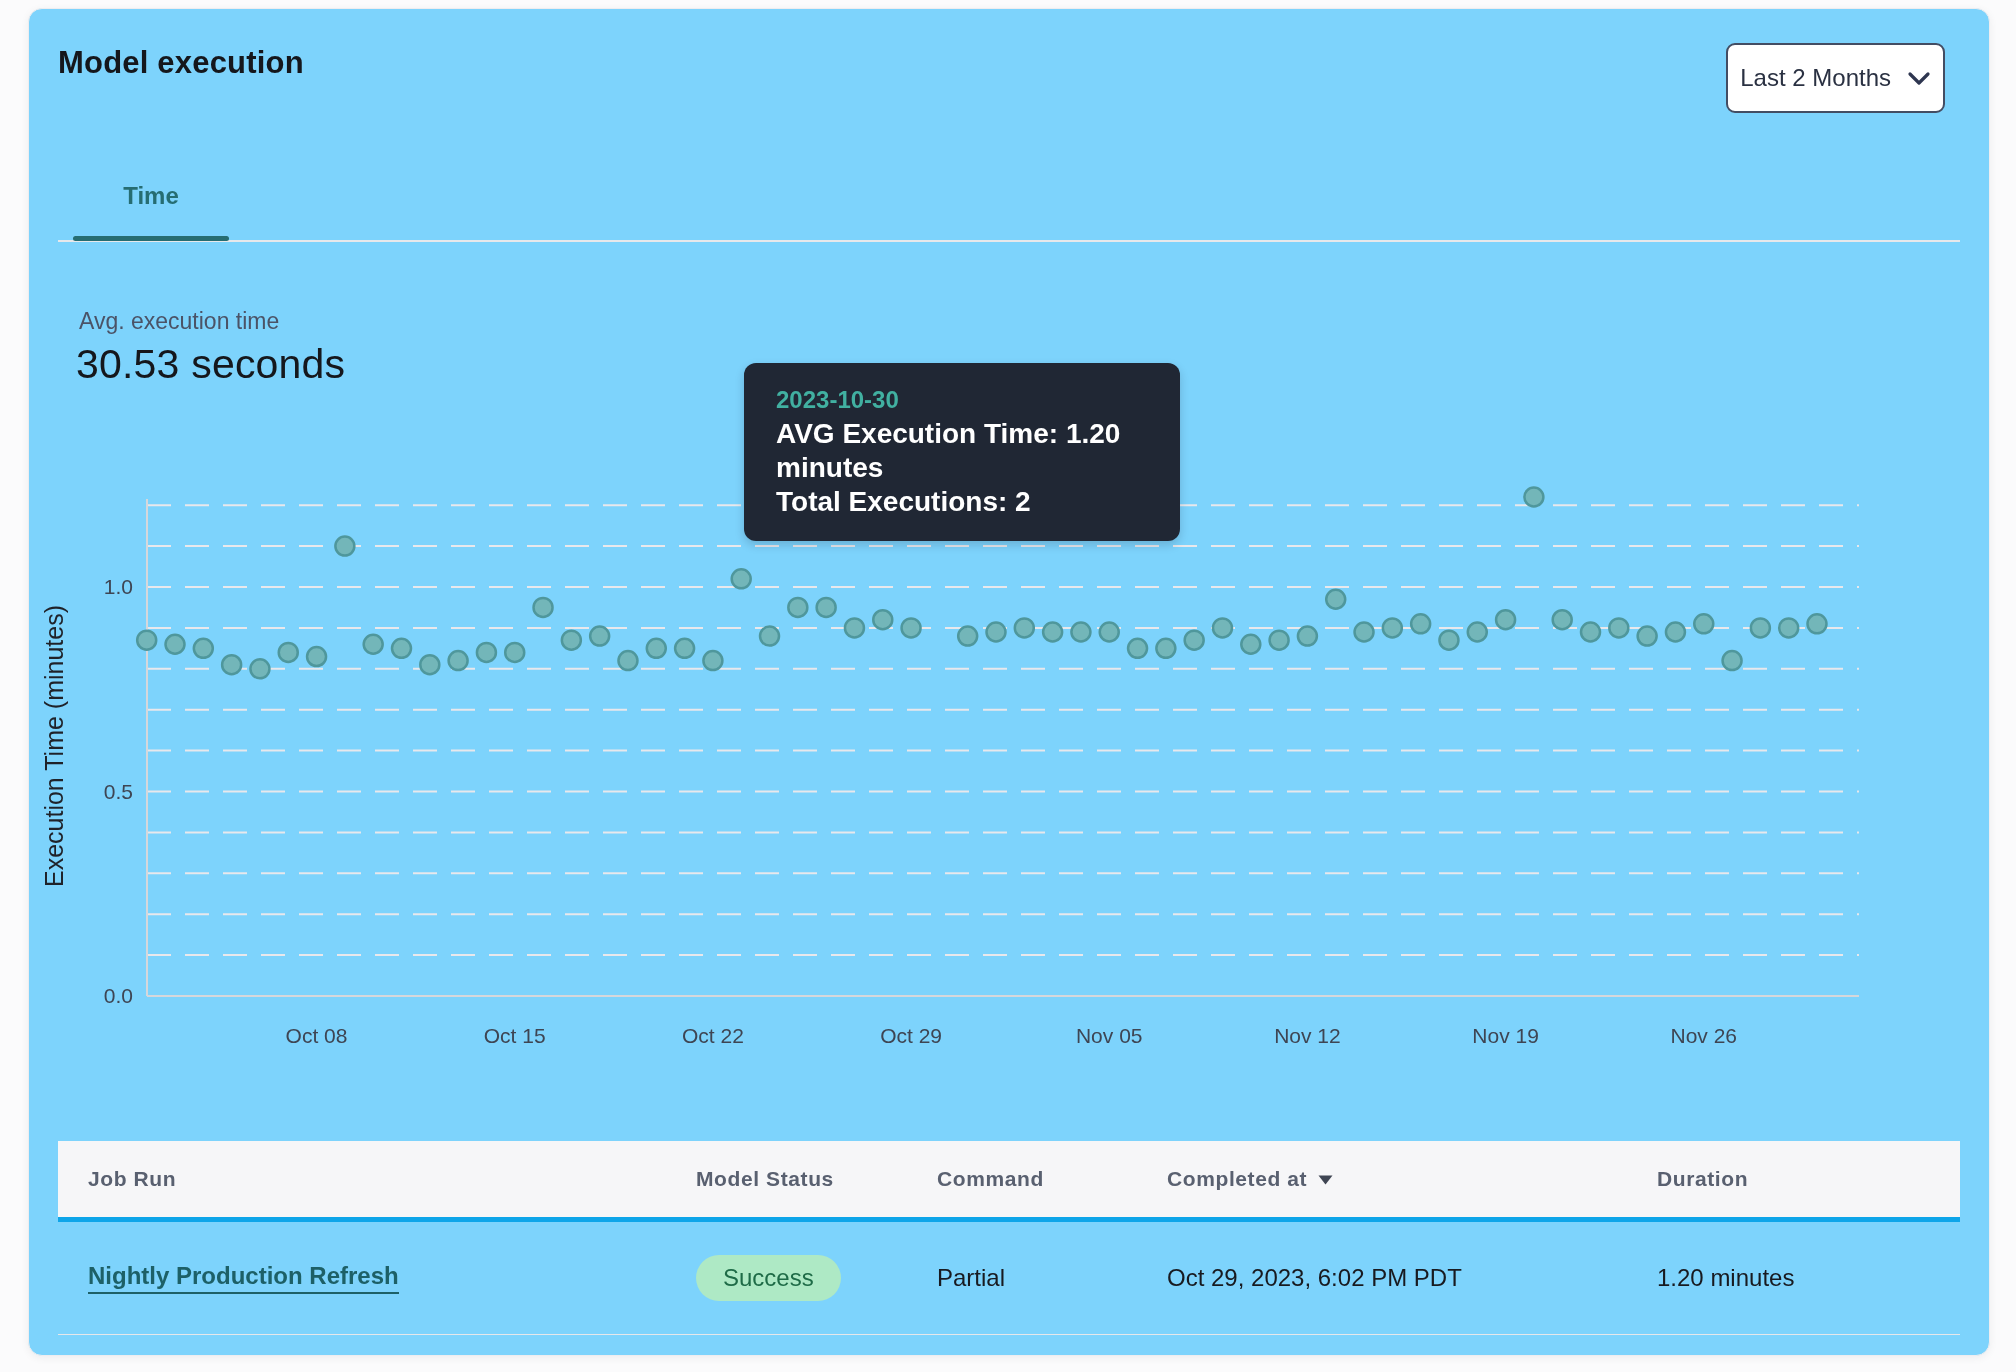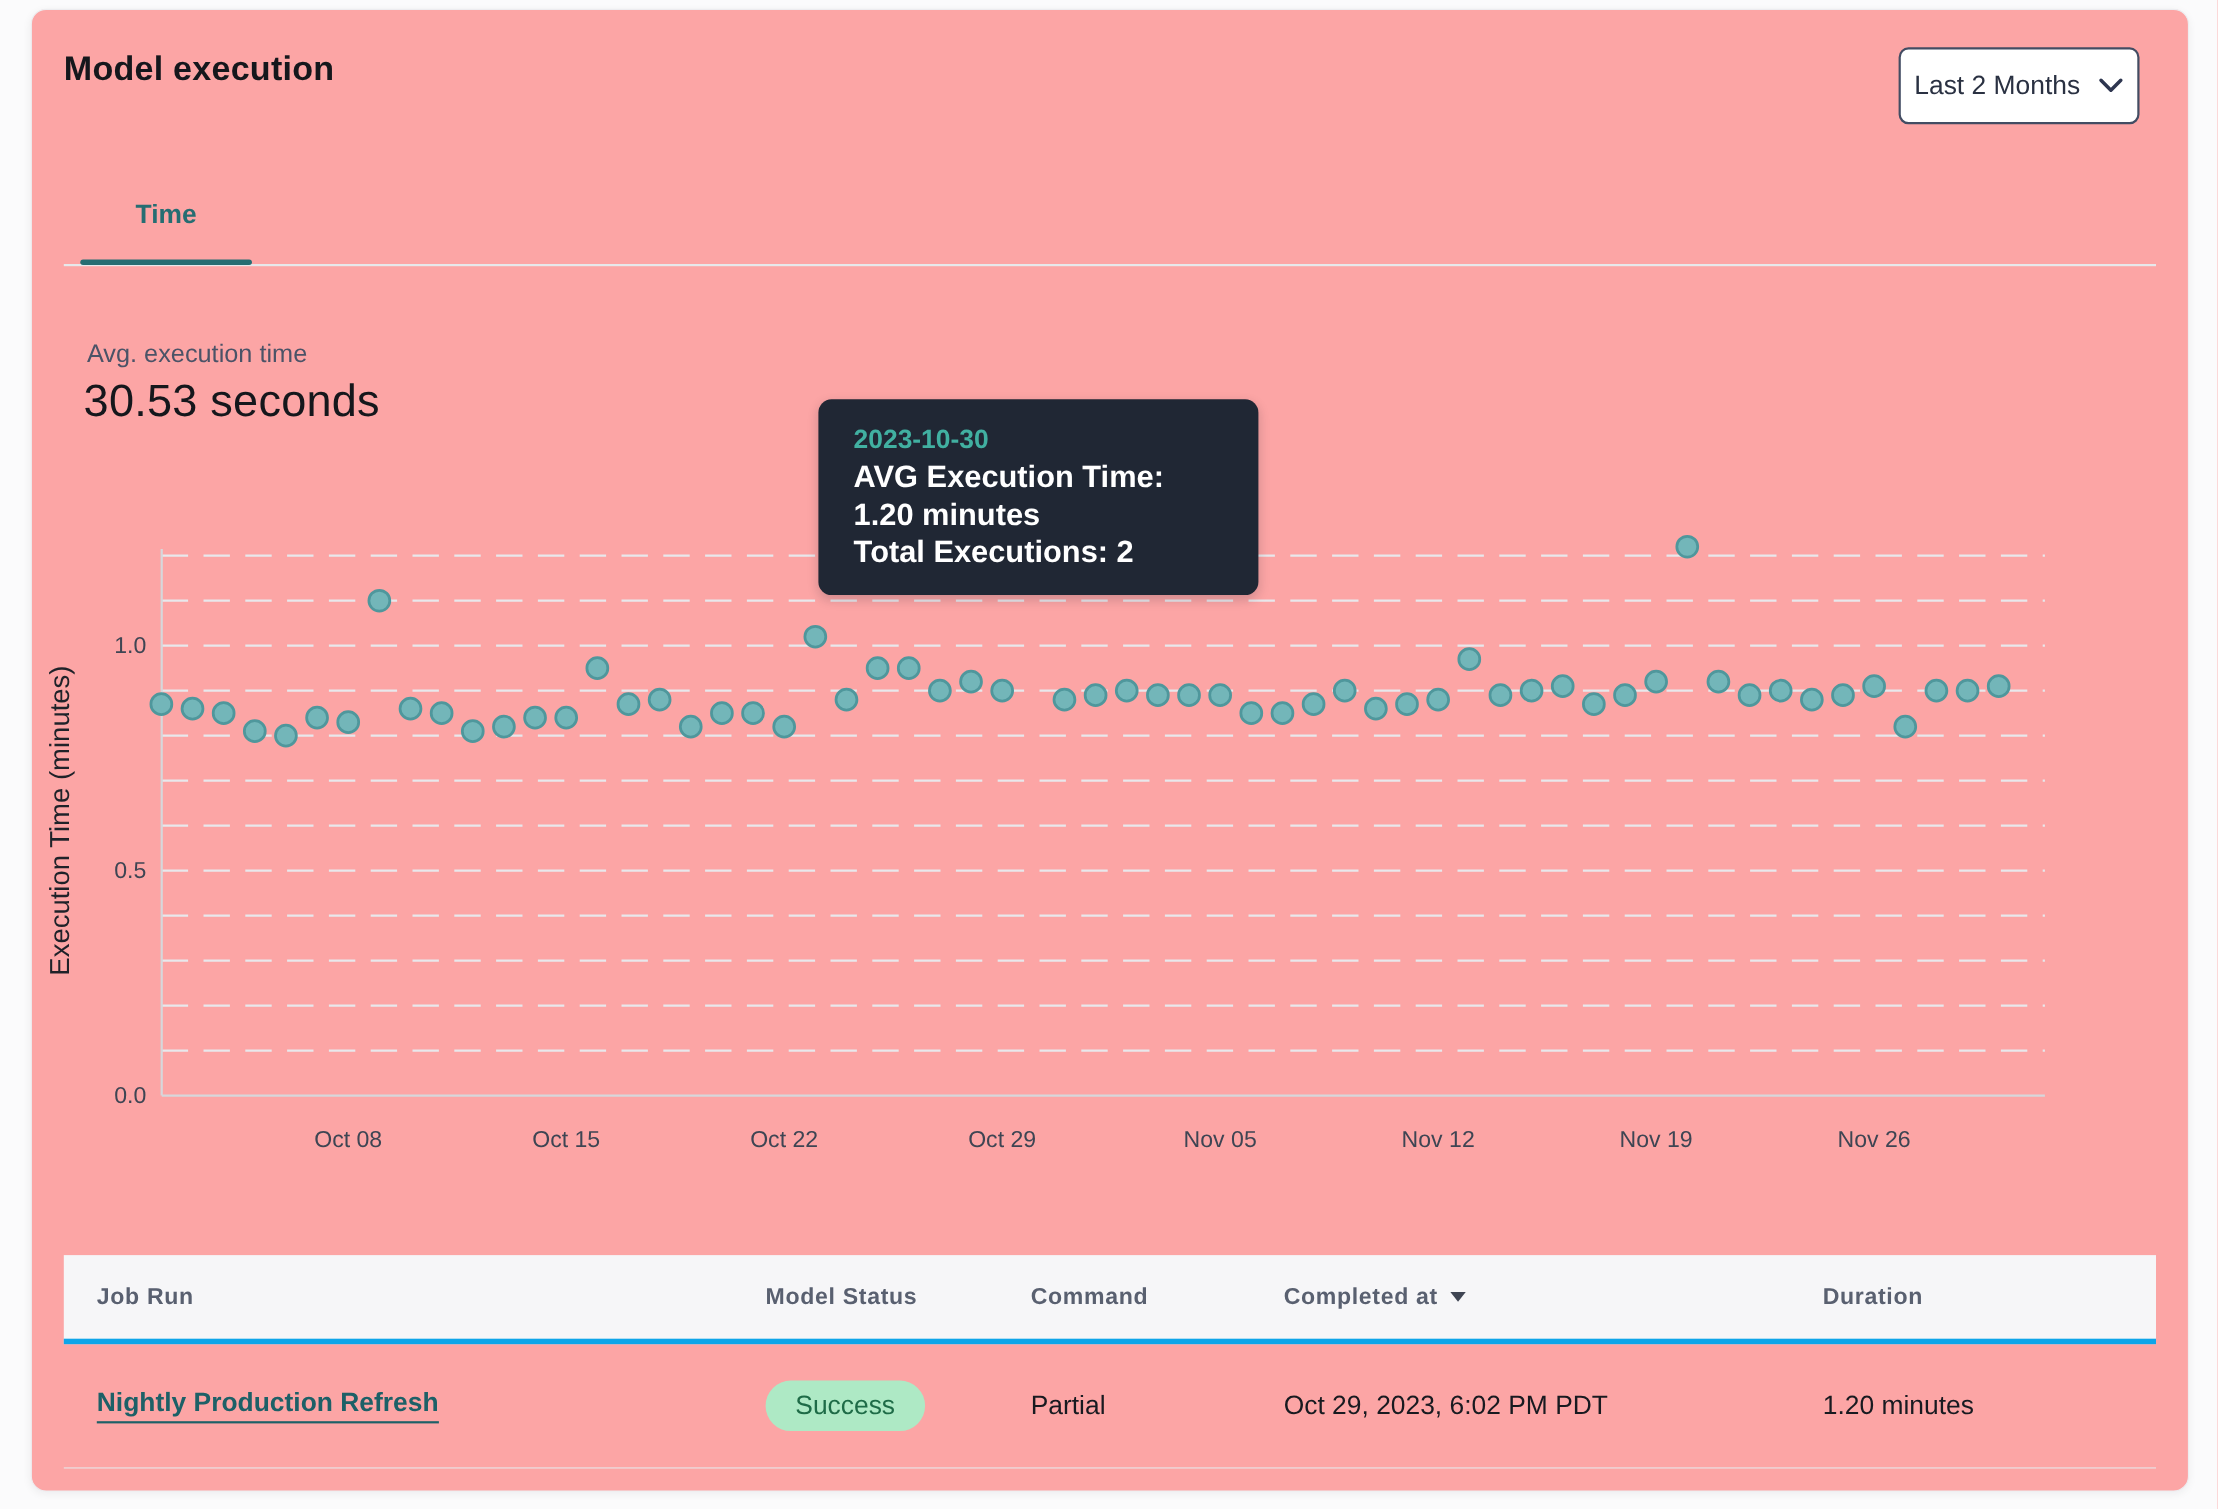--- a/index.html
+++ b/index.html
@@ -5,21 +5,21 @@
   html,body{margin:0;padding:0;}
   body{
     width:2016px;height:1372px;position:relative;
     background:#fbfbfc;
     font-family:"Liberation Sans", sans-serif;
     color:#16181d;
     overflow:hidden;
   }
   .card{
     position:absolute;left:28px;top:8px;width:1960px;height:1346px;
-    background:#fca5a5;border:1px solid #ededf0;border-radius:14px;
+    background:#7dd3fc;border:1px solid #ededf0;border-radius:14px;
     box-shadow:0 2px 8px rgba(16,24,40,.06);
   }
   .page-title{
     position:absolute;left:29px;top:36px;
     font-size:31px;font-weight:600;color:#15171c;letter-spacing:.2px;
   }
   .range-btn{
     position:absolute;right:44px;top:34px;height:70px;
     display:flex;align-items:center;gap:16px;padding:0 12px;
     border:2px solid #434d63;border-radius:9px;background:#fff;
@@ -39,21 +39,21 @@
   .chart-wrap{position:absolute;left:0;top:0;width:1960px;height:1120px;}
   svg.chart{position:absolute;left:0;top:0;}
   .grid{stroke:#e8e8ec;stroke-width:2;stroke-dasharray:24 14;}
   .axis{stroke:#d6d7db;stroke-width:2;}
   .ytick{fill:#3e4553;font-size:21px;text-anchor:end;}
   .xtick{fill:#3e4553;font-size:21px;text-anchor:middle;}
   .ytitle{fill:#1f2229;font-size:25px;text-anchor:middle;}
   .pt{fill:#73b6b9;stroke:#4f979c;stroke-width:2.5;}
   .pt-hl{fill:#4a8a91;}
   .tooltip{
-    position:absolute;left:715px;top:354px;width:400px;box-sizing:border-box;
+    position:absolute;left:715px;top:354px;width:436px;box-sizing:border-box;
     background:#202734;border-radius:12px;padding:20px 32px 22px 32px;z-index:5;
     box-shadow:0 4px 10px rgba(16,24,40,.18);
   }
   .tooltip .tt-date{font-size:24px;line-height:34px;font-weight:600;color:#41b0a1;}
   .tooltip .tt-line{font-size:28px;line-height:34px;font-weight:600;color:#ffffff;}
   .table{position:absolute;left:29px;top:1132px;width:1902px;}
   .thead{
     position:relative;height:76px;background:#f6f6f8;border-bottom:5px solid #0ea5e9;
   }
   .th{

